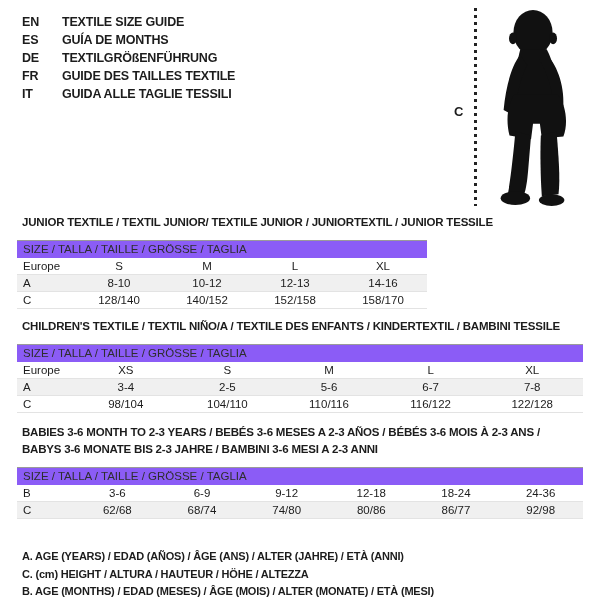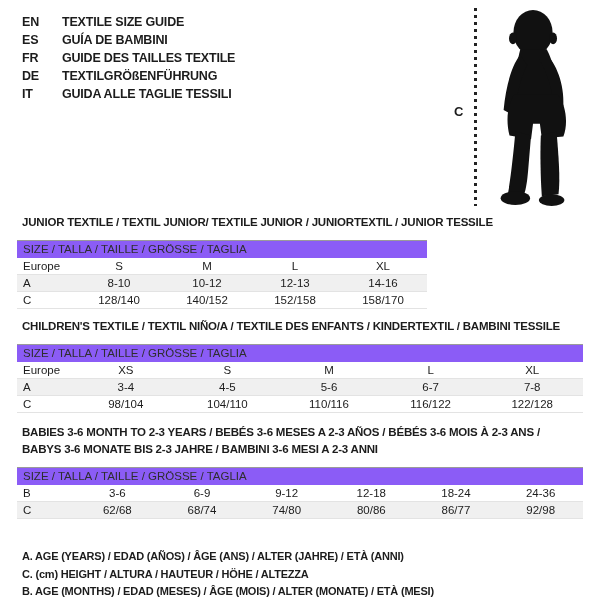--- a/index.html
+++ b/index.html
@@ -47,29 +47,29 @@
 
 <div class="page">
 
   <div class="lang-list">
     <div class="lang-row">
       <span class="lang-code">EN</span>
       <span class="lang-label">TEXTILE SIZE GUIDE</span>
     </div>
     <div class="lang-row">
       <span class="lang-code">ES</span>
-      <span class="lang-label">GUÍA DE BAMBINI</span>
+      <span class="lang-label">GUÍA DE MONTHS</span>
+    </div>
+    <div class="lang-row">
+      <span class="lang-code">DE</span>
+      <span class="lang-label">TEXTILGRÖßENFÜHRUNG</span>
     </div>
     <div class="lang-row">
       <span class="lang-code">FR</span>
       <span class="lang-label">GUIDE DES TAILLES TEXTILE</span>
-    </div>
-    <div class="lang-row">
-      <span class="lang-code">DE</span>
-      <span class="lang-label">TEXTILGRÖßENFÜHRUNG</span>
     </div>
     <div class="lang-row">
       <span class="lang-code">IT</span>
       <span class="lang-label">GUIDA ALLE TAGLIE TESSILI</span>
     </div>
   </div>
 
   <div class="figure">
     <span class="height-label">C</span>
     <div class="dash-line"></div>
@@ -134,21 +134,21 @@
         <td class="lbl">Europe</td>
         <td>XS</td>
         <td>S</td>
         <td>M</td>
         <td>L</td>
         <td>XL</td>
       </tr>
       <tr class="shaded">
         <td class="lbl">A</td>
         <td>3-4</td>
-        <td>4-5</td>
+        <td>2-5</td>
         <td>5-6</td>
         <td>6-7</td>
         <td>7-8</td>
       </tr>
       <tr>
         <td class="lbl">C</td>
         <td>98/104</td>
         <td>104/110</td>
         <td>110/116</td>
         <td>116/122</td>

